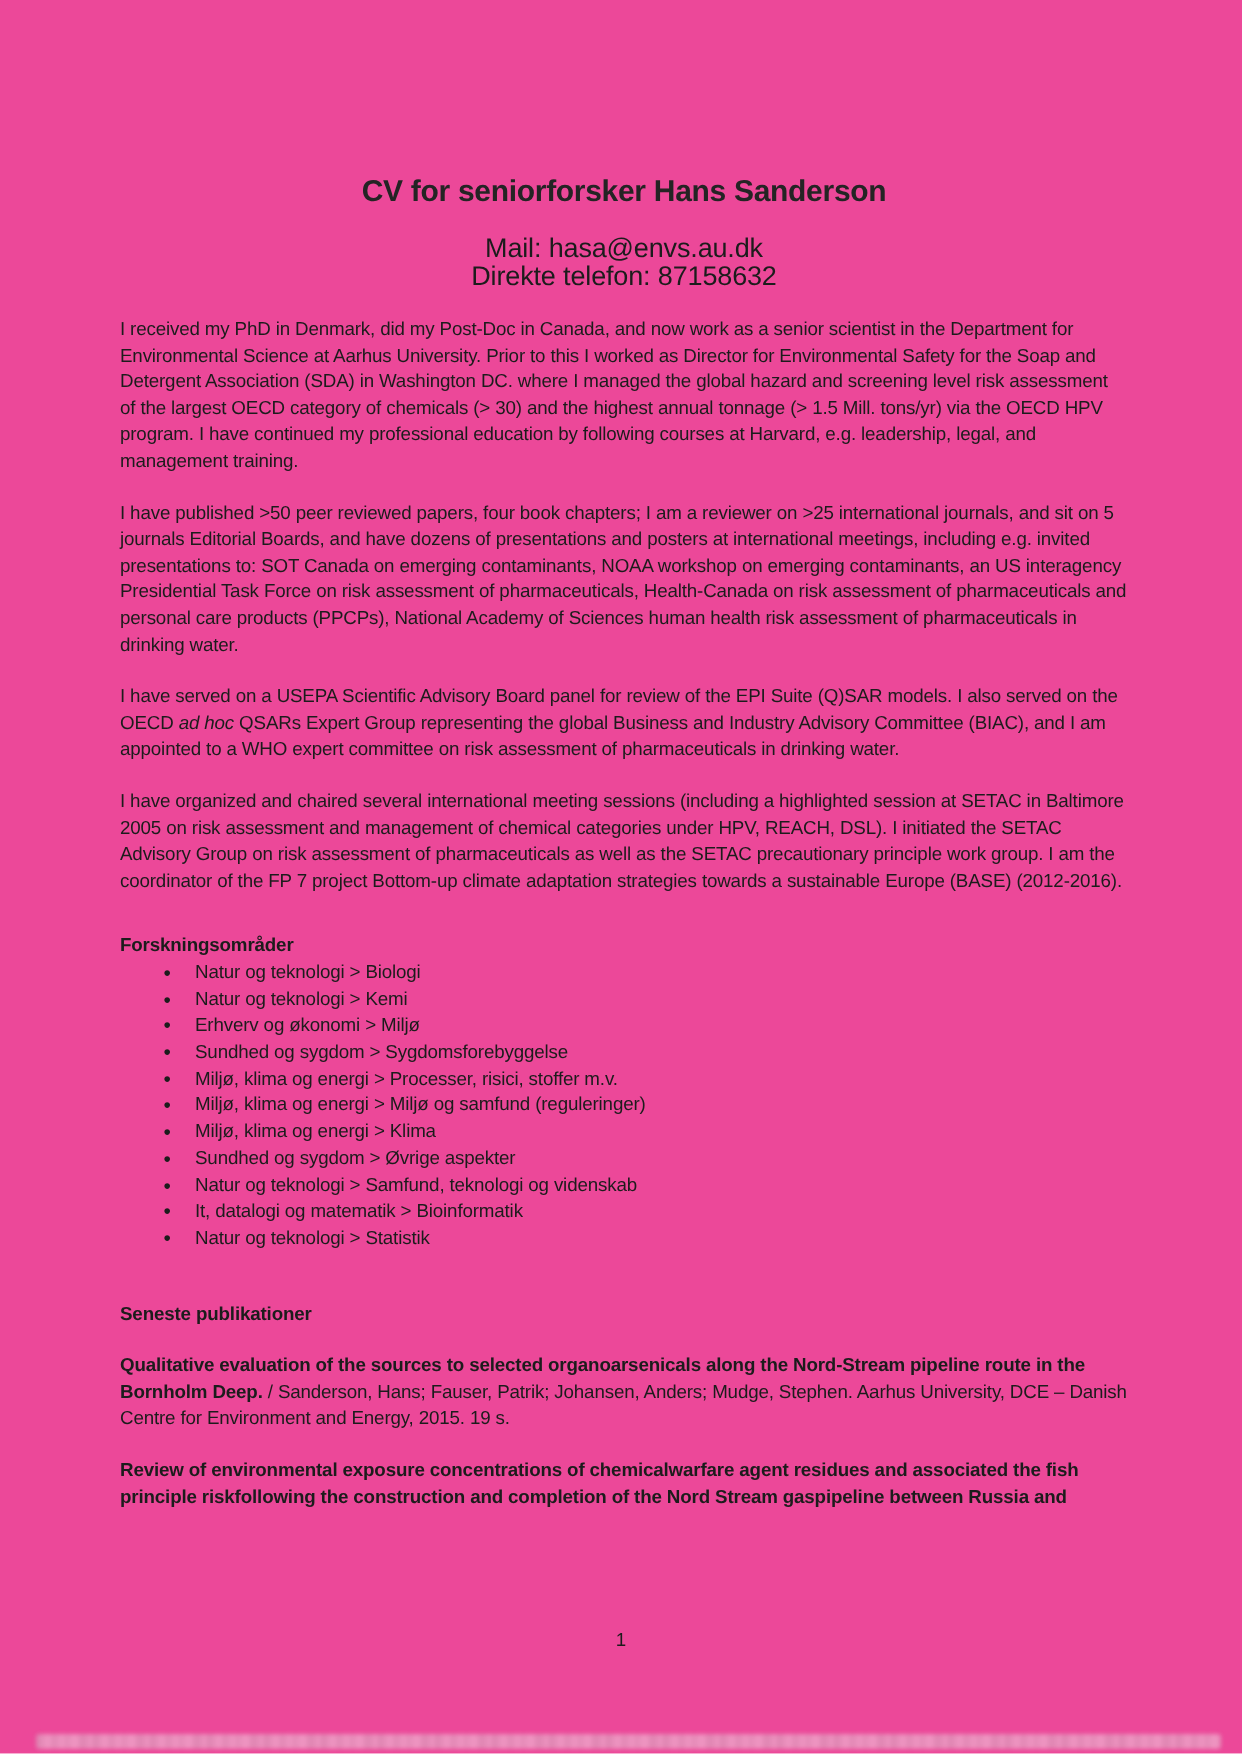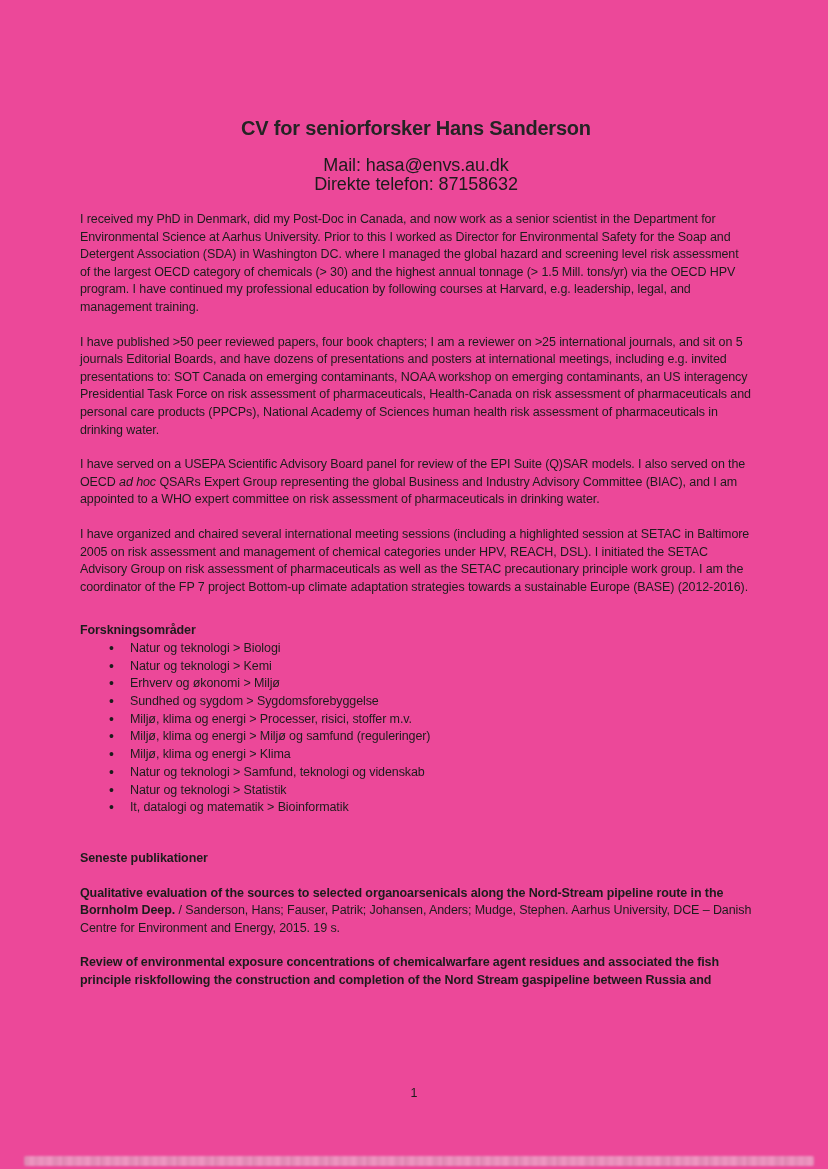--- a/index.html
+++ b/index.html
@@ -132,23 +132,24 @@
     <h2 class="section-heading">Forskningsområder</h2>
 
     <ul class="research-list">
       <li>Natur og teknologi &gt; Biologi</li>
       <li>Natur og teknologi &gt; Kemi</li>
       <li>Erhverv og økonomi &gt; Miljø</li>
       <li>Sundhed og sygdom &gt; Sygdomsforebyggelse</li>
       <li>Miljø, klima og energi &gt; Processer, risici, stoffer m.v.</li>
       <li>Miljø, klima og energi &gt; Miljø og samfund (reguleringer)</li>
       <li>Miljø, klima og energi &gt; Klima</li>
+      <li>Sundhed og sygdom &gt; Øvrige aspekter</li>
       <li>Natur og teknologi &gt; Samfund, teknologi og videnskab</li>
+      <li>It, datalogi og matematik &gt; Bioinformatik</li>
       <li>Natur og teknologi &gt; Statistik</li>
-      <li>It, datalogi og matematik &gt; Bioinformatik</li>
     </ul>
 
     <h2 class="section-heading pubs">Seneste publikationer</h2>
 
     <p class="pub"><strong>Qualitative evaluation of the sources to selected organoarsenicals along the Nord-Stream pipeline route in the Bornholm Deep.</strong><span> / Sanderson, Hans; Fauser, Patrik; Johansen, Anders; Mudge, Stephen. Aarhus University, DCE – Danish Centre for Environment and Energy, 2015. 19 s.</span></p>
 
     <p class="pub"><strong>Review of environmental exposure concentrations of chemicalwarfare agent residues and associated the fish principle riskfollowing the construction and completion of the Nord Stream gaspipeline between Russia and</strong></p>
 
   </div>
 

